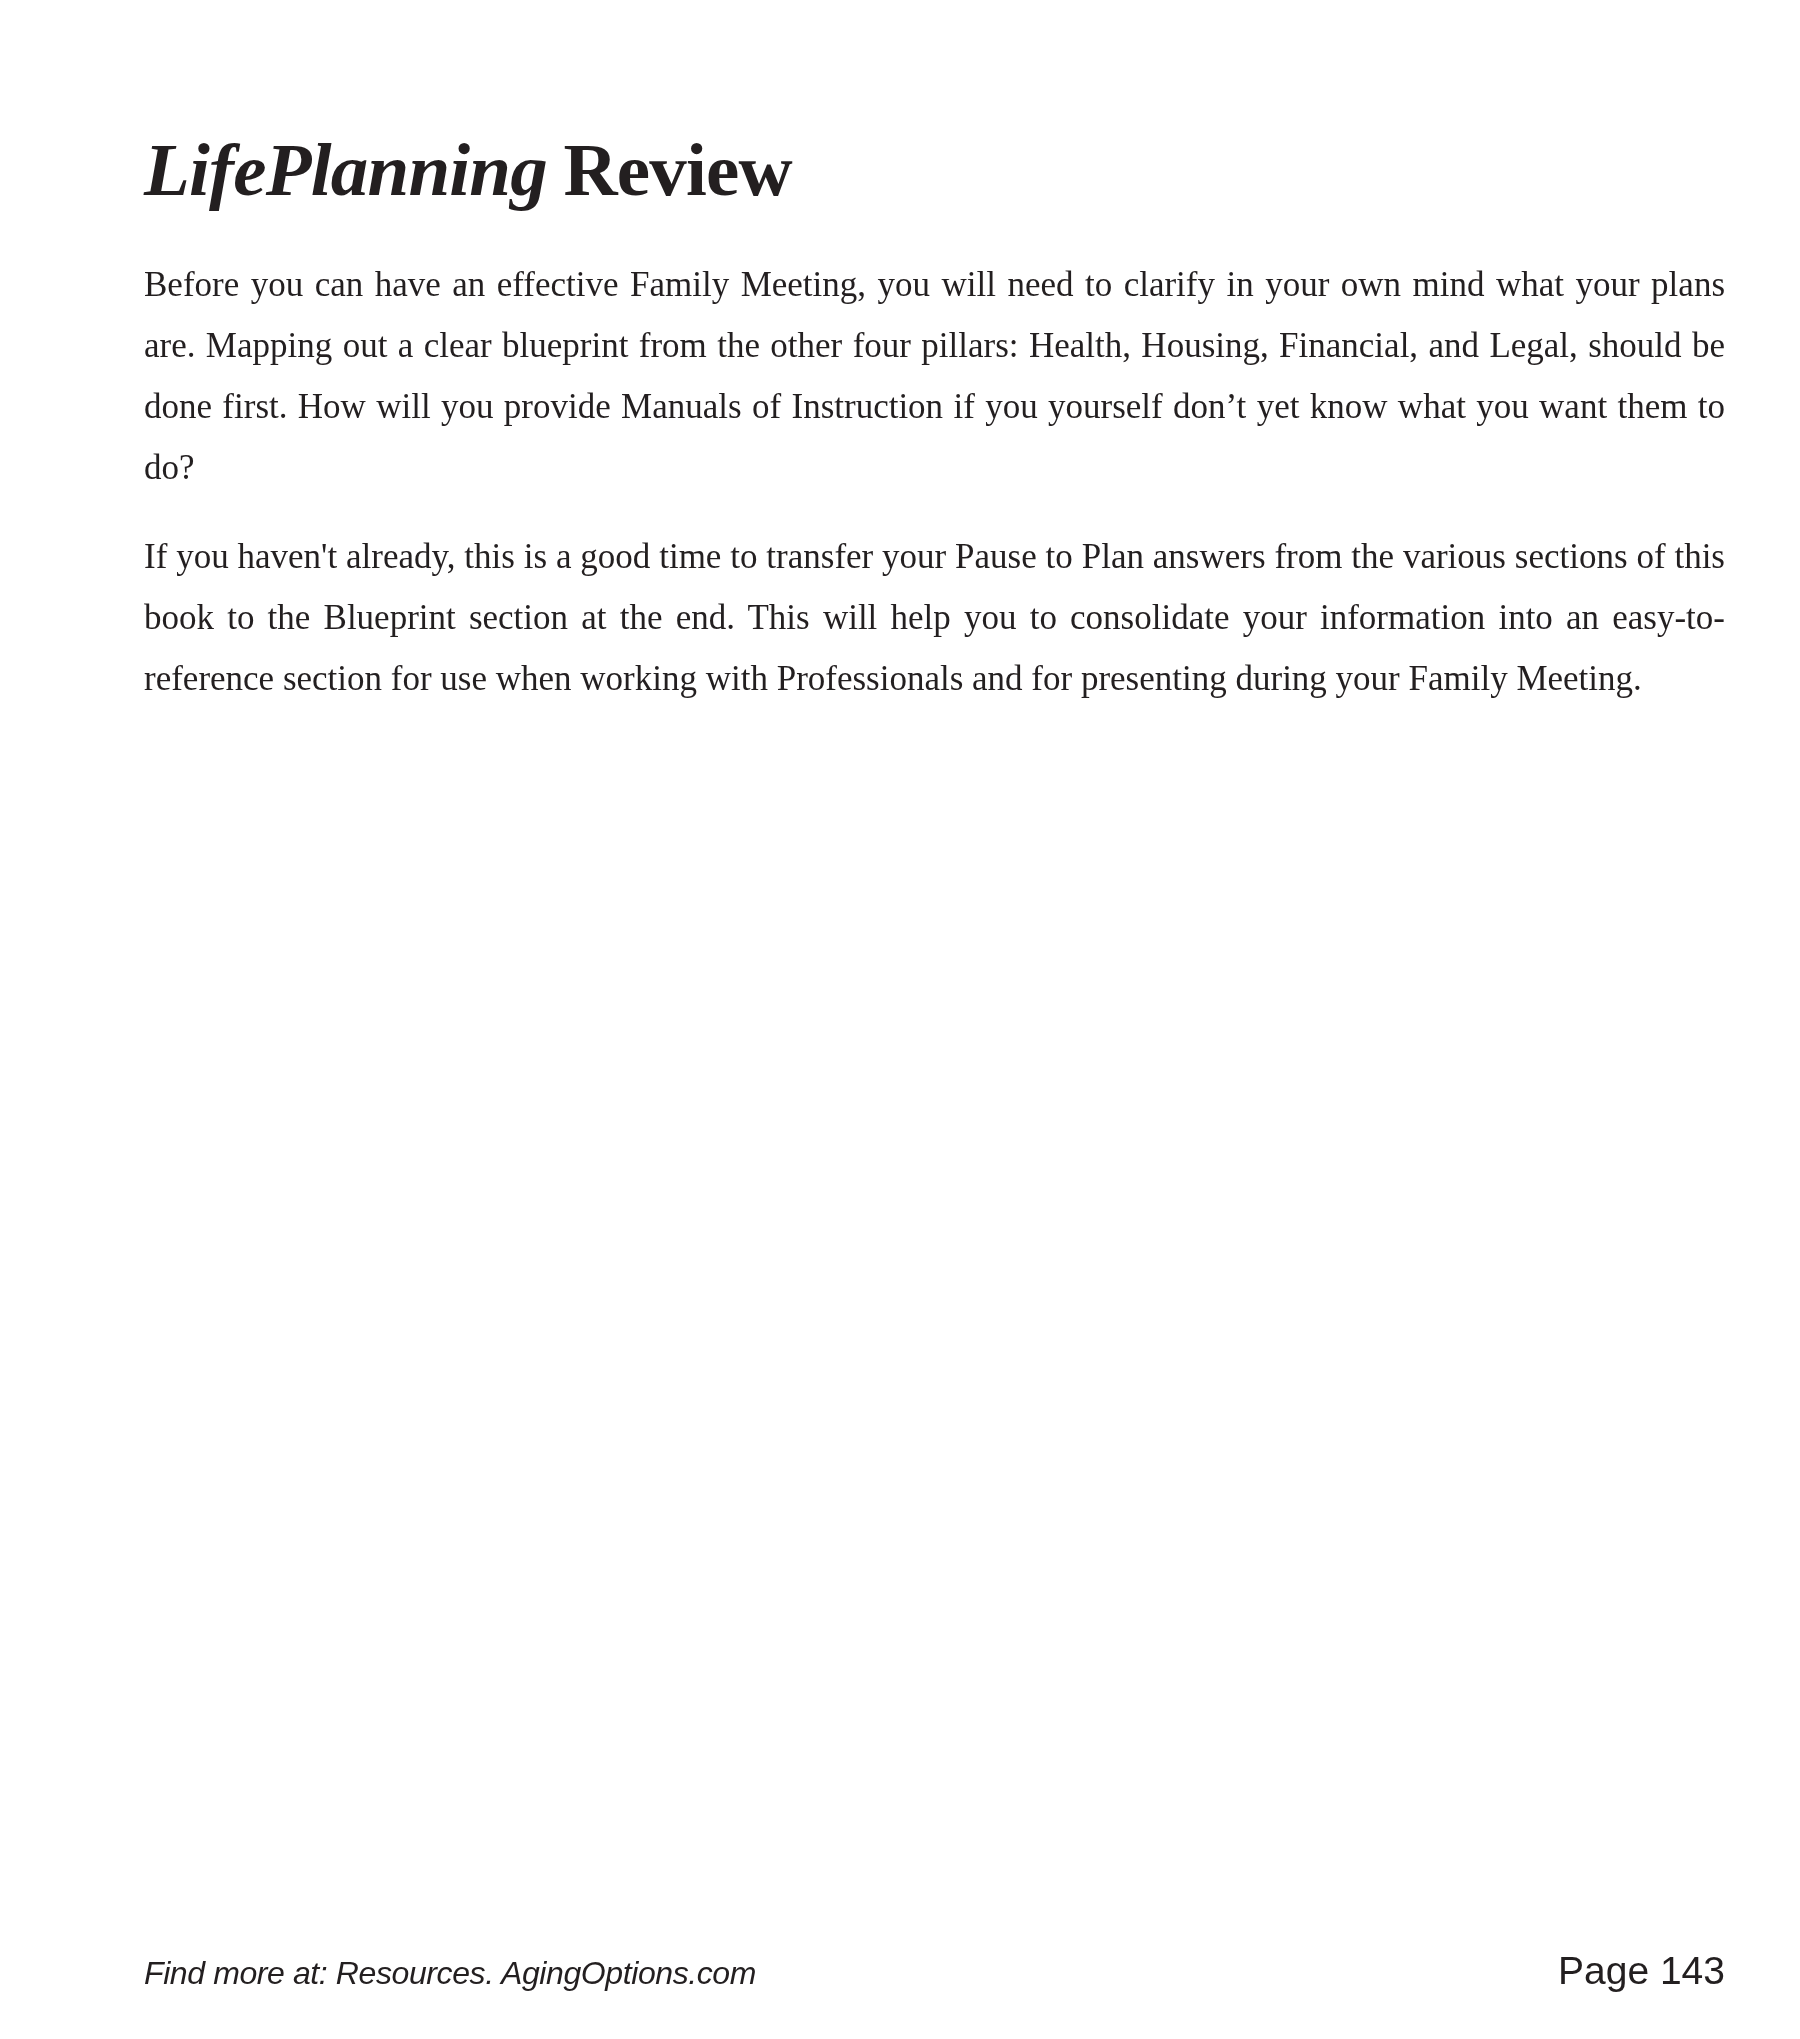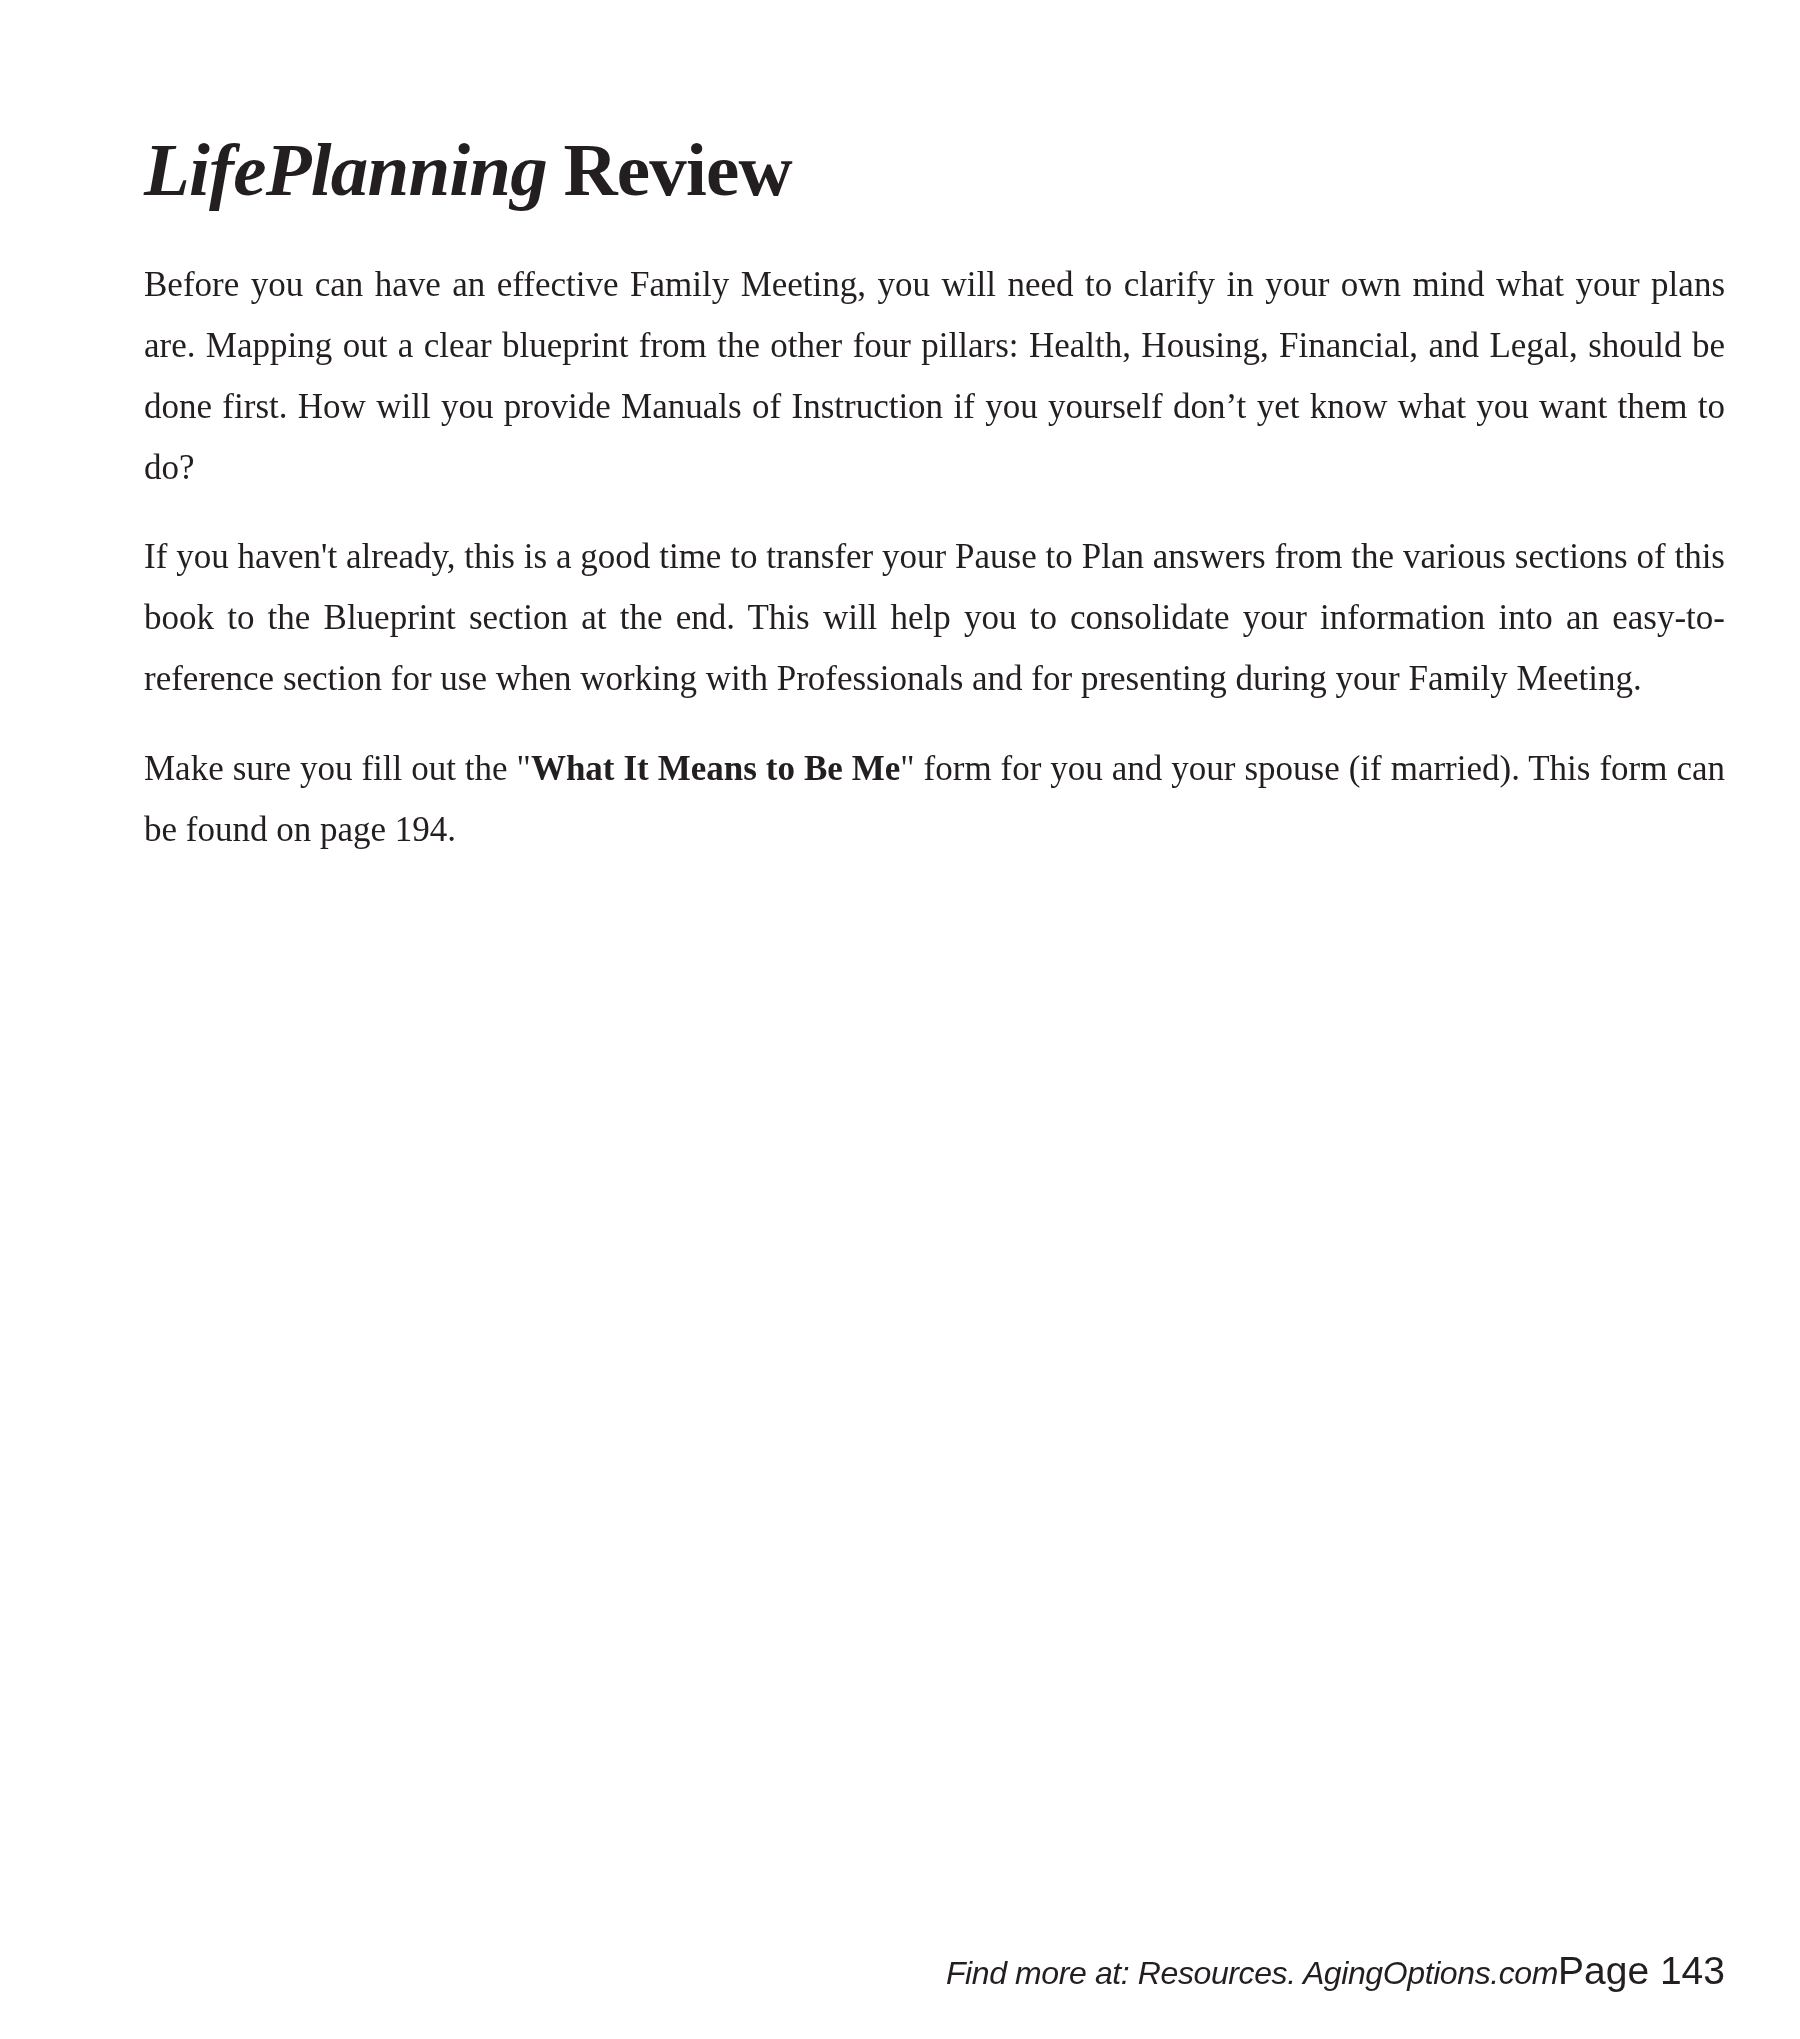--- a/index.html
+++ b/index.html
@@ -43,21 +43,21 @@
   }
   p.body-para strong {
     font-weight: bold;
   }
   .footer {
     position: absolute;
     left: 144px;
     right: 75px;
     bottom: 47px;
     display: flex;
-    justify-content: flex-end;
+    justify-content: space-between;
     align-items: baseline;
     font-family: "Liberation Sans", sans-serif;
   }
   .footer-left {
     font-style: italic;
     font-size: 32px;
     letter-spacing: -0.4px;
   }
   .footer-right {
     font-size: 39px;
@@ -68,21 +68,20 @@
 
 <div class="page">
   <div class="content">
 
     <h1 class="title"><span class="title-italic">LifePlanning</span><span class="title-regular">Review</span></h1>
 
     <p class="body-para">Before you can have an effective Family Meeting, you will need to clarify in your own mind what your plans are. Mapping out a clear blueprint from the other four pillars: Health, Housing, Financial, and Legal, should be done first. How will you provide Manuals of Instruction if you yourself don’t yet know what you want them to do?</p>
 
     <p class="body-para">If you haven't already, this is a good time to transfer your Pause to Plan answers from the various sections of this book to the Blueprint section at the end. This will help you to consolidate your information into an easy-to-reference section for use when working with Professionals and for presenting during your Family Meeting.</p>
 
-    <p class="body-para"><span>Make sure you fill out the "</span><strong>What It Means to Be Me</strong><span>" form for you and your spouse (if married). This form can be found on page 194.</span></p>
 
   </div>
 
   <div class="footer">
     <span class="footer-left">Find more at: Resources. AgingOptions.com</span>
     <span class="footer-right">Page 143</span>
   </div>
 </div>
 
 

